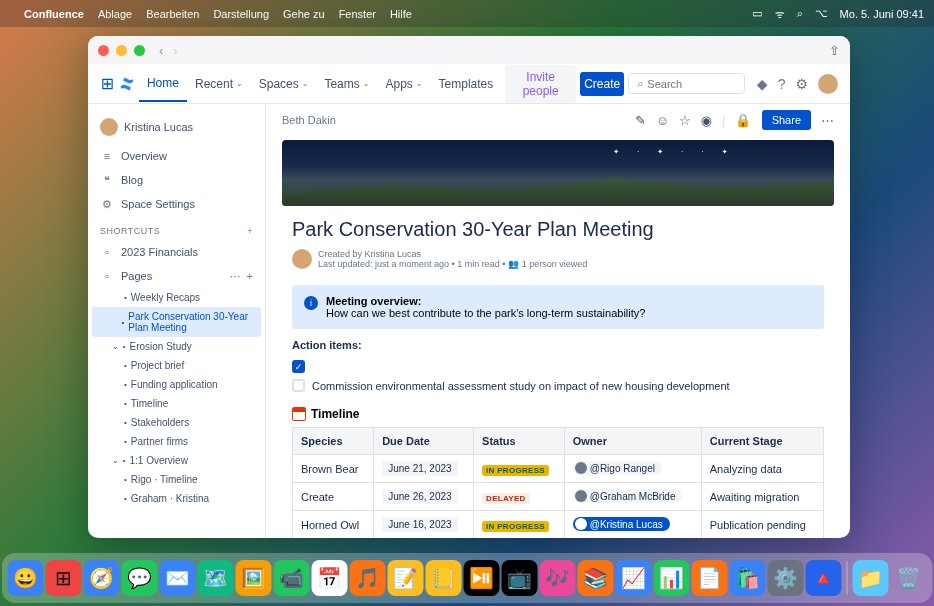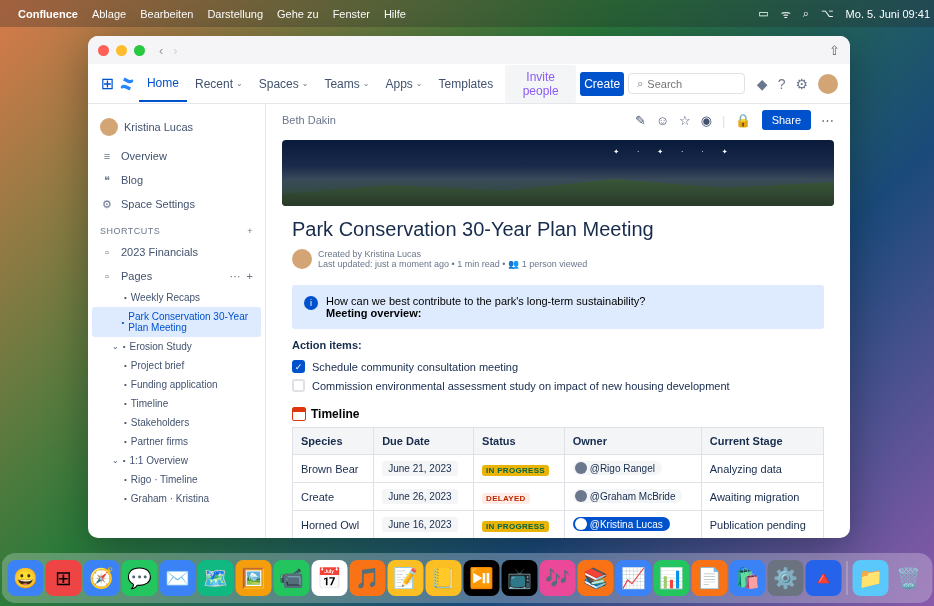--- a/index.html
+++ b/index.html
@@ -1,17 +1,17 @@
 <!DOCTYPE html>
 <html><head>
 <meta charset="utf-8">
 <style>
 * { margin: 0; padding: 0; box-sizing: border-box; font-family: -apple-system, BlinkMacSystemFont, "Segoe UI", sans-serif; }
 body { width: 934px; height: 606px; overflow: hidden; background: linear-gradient(135deg, #d97a4a 0%, #2a7a3a 40%, #1a4a7a 70%, #8a5aaa 100%); position: relative; }
-.menubar { height: 27px; background: rgba(40,40,40,0.3); backdrop-filter: blur(10px); display: flex; align-items: center; padding: 0 4px; font-size: 11px; color: #fff; }
+.menubar { height: 27px; background: rgba(40,40,40,0.3); backdrop-filter: blur(10px); display: flex; align-items: center; padding: 0 10px; font-size: 11px; color: #fff; }
 .menubar-left { display: flex; gap: 14px; align-items: center; }
 .menubar-right { margin-left: auto; display: flex; gap: 12px; align-items: center; }
 .apple-logo { font-size: 14px; }
 .menubar span { cursor: default; }
 .window { position: absolute; top: 36px; left: 88px; width: 762px; height: 502px; background: #fff; border-radius: 10px; box-shadow: 0 10px 40px rgba(0,0,0,0.3); overflow: hidden; display: flex; flex-direction: column; }
 .titlebar { height: 28px; display: flex; align-items: center; padding: 0 10px; background: #f5f5f7; }
 .traffic { display: flex; gap: 7px; }
 .traffic div { width: 11px; height: 11px; border-radius: 50%; }
 .tl-red { background: #ff5f57; }
 .tl-yellow { background: #febc2e; }
@@ -270,29 +270,28 @@
         <div class="meta">
           <div class="meta-avatar"></div>
           <div>
             <div><span>Created by</span> <span style="color:#6b778c">Kristina Lucas</span></div>
             <div><span>Last updated: just a moment ago</span> • <span>1 min read</span> • 👥 <span>1 person viewed</span></div>
           </div>
         </div>
         <div class="info-panel">
           <div class="info-icon">i</div>
           <div>
+            <div style="font-weight:600">Meeting overview:</div>
             <div>How can we best contribute to the park's long-term sustainability?</div>
-            <div style="font-weight:600">Meeting overview:</div>
           </div>
         </div>
         <div class="section-label">Action items:</div>
         <div id="actions">
             <div class="check-row">
               <div class="check-box checked">✓</div>
-              <span>Schedule community consultation meeting</span>
             </div>
             <div class="check-row">
               <div class="check-box "></div>
               <span>Commission environmental assessment study on impact of new housing development</span>
             </div>
           </div>
         <div class="timeline-heading">
           <div class="cal-icon"></div>
           <span>Timeline</span>
         </div>

